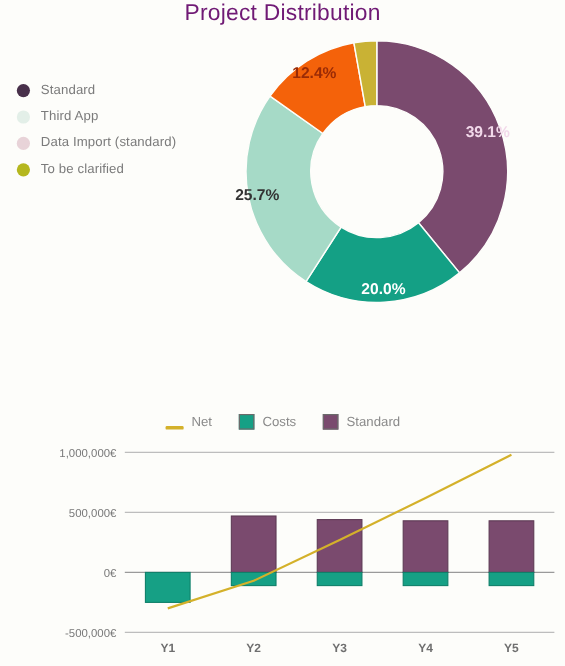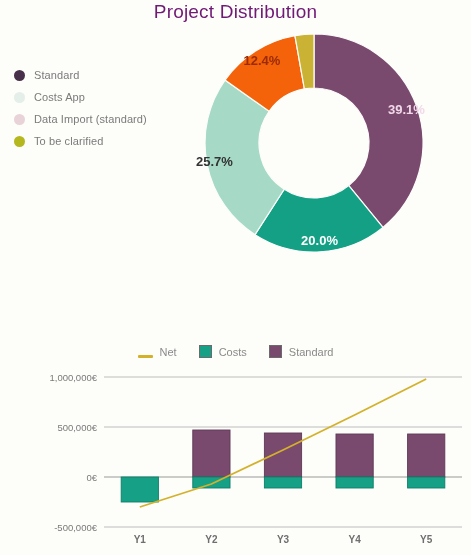--- a/index.html
+++ b/index.html
@@ -122,21 +122,21 @@
 
   <div id="donut-title">Project Distribution</div>
 
   <div id="donut-legend">
     <div class="legend-row">
       <span class="legend-swatch" style="background:#48304a"></span>
       <span class="legend-label">Standard</span>
     </div>
     <div class="legend-row">
       <span class="legend-swatch" style="background:#e3efe8"></span>
-      <span class="legend-label">Costs App</span>
+      <span class="legend-label">Third App</span>
     </div>
     <div class="legend-row">
       <span class="legend-swatch" style="background:#e8d3d8"></span>
       <span class="legend-label">Data Import (standard)</span>
     </div>
     <div class="legend-row">
       <span class="legend-swatch" style="background:#b5b71e"></span>
       <span class="legend-label">To be clarified</span>
     </div>
   </div>

